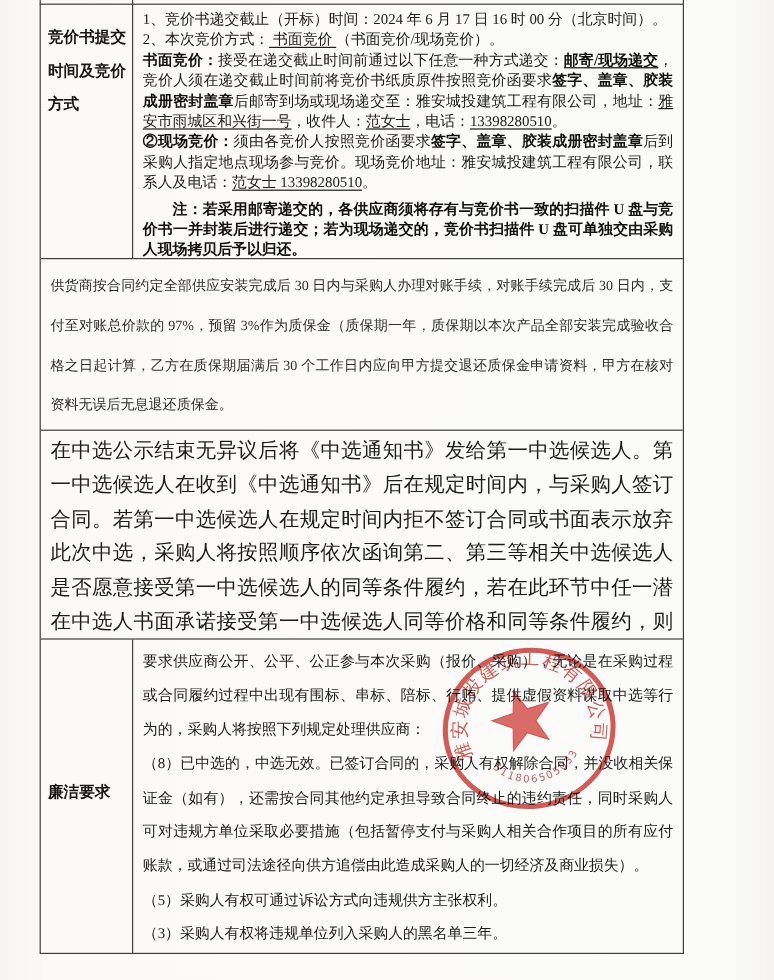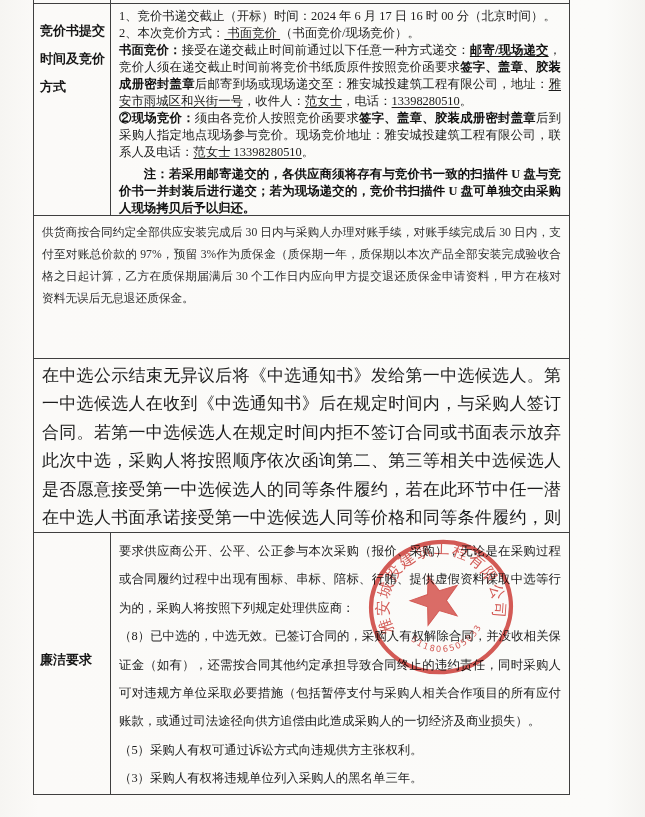--- a/index.html
+++ b/index.html
@@ -38,21 +38,21 @@
   .cell-content p{margin:0;}
   .b{font-weight:bold;color:#111;}
   .u{text-decoration:underline;text-underline-offset:2px;}
   .indent{text-indent:2em;}
   .space-before{margin-top:5px !important;}
   
   .r1{height:212px;}
   .r1 .cell-label{padding-top:13px;}
   .r2{height:143px;}
   .r2 .cell-label{padding-top:13px;line-height:16px;}
-  .r2 .cell-content{font-size:11.7px;line-height:22px;padding-top:6px;color:#2e2e2e;}
+  .r2 .cell-content{font-size:11.7px;line-height:33px;padding-top:6px;color:#2e2e2e;}
   .r3{height:174px;}
   .r3 .cell-label{padding-top:10px;line-height:16px;}
   .r3 .cell-content{font-size:17px;line-height:28.4px;padding-top:3px;}
   .r4{height:261px;}
   .r4 .cell-label{padding-top:119px;line-height:16px;}
   .r4 .cell-content{font-size:12.4px;line-height:28.4px;padding-top:4px;}
   
   .stub{position:absolute;top:0;width:1px;height:4px;background:#3f3f3f;}
   
   .seal{

